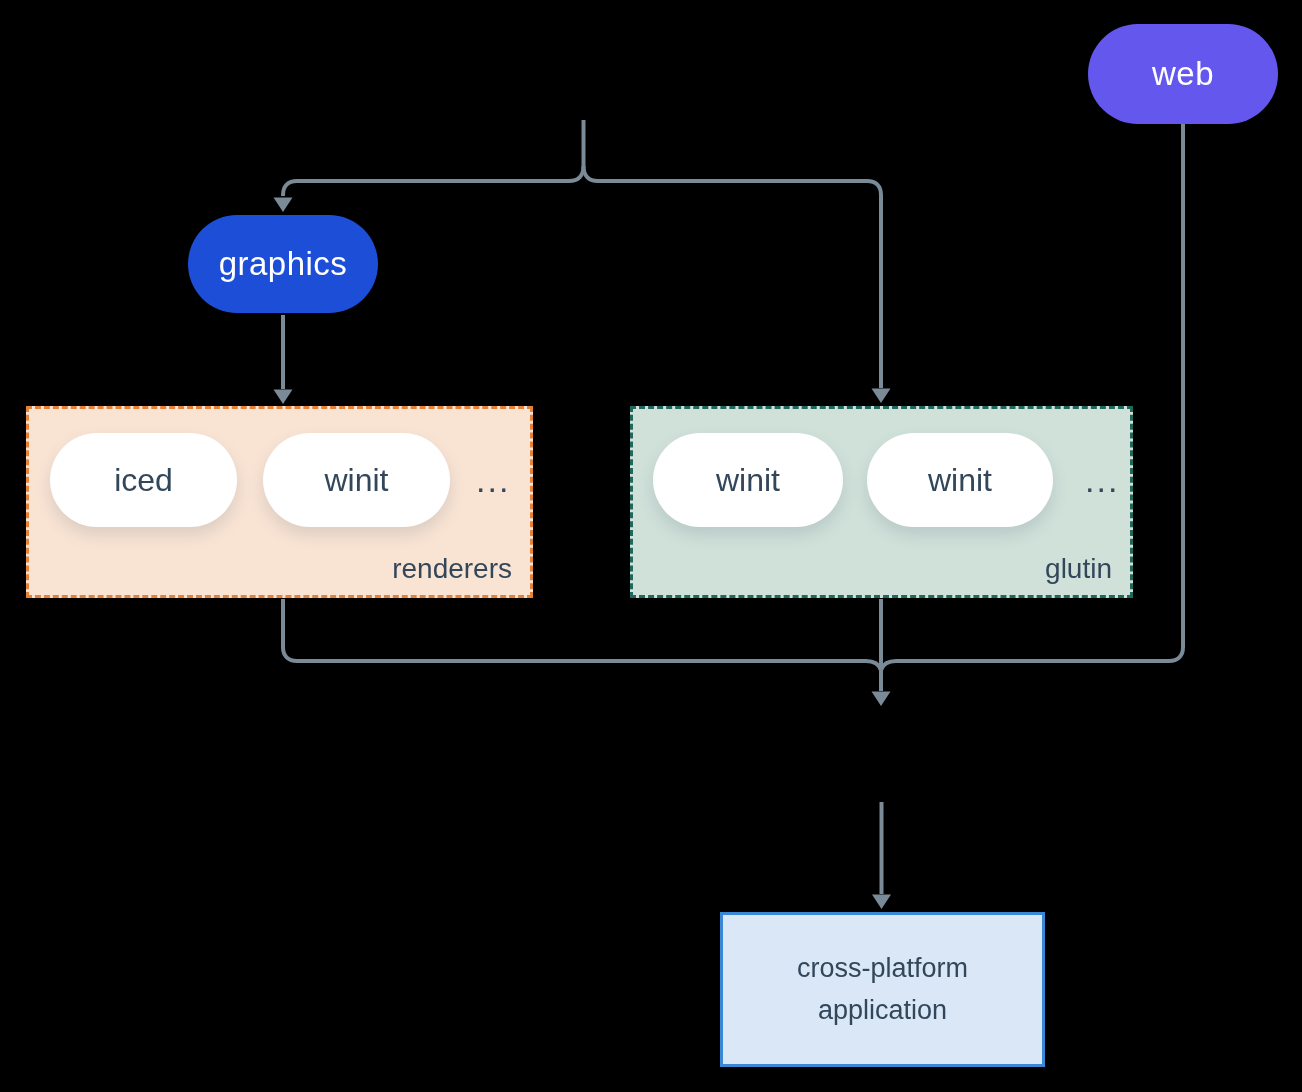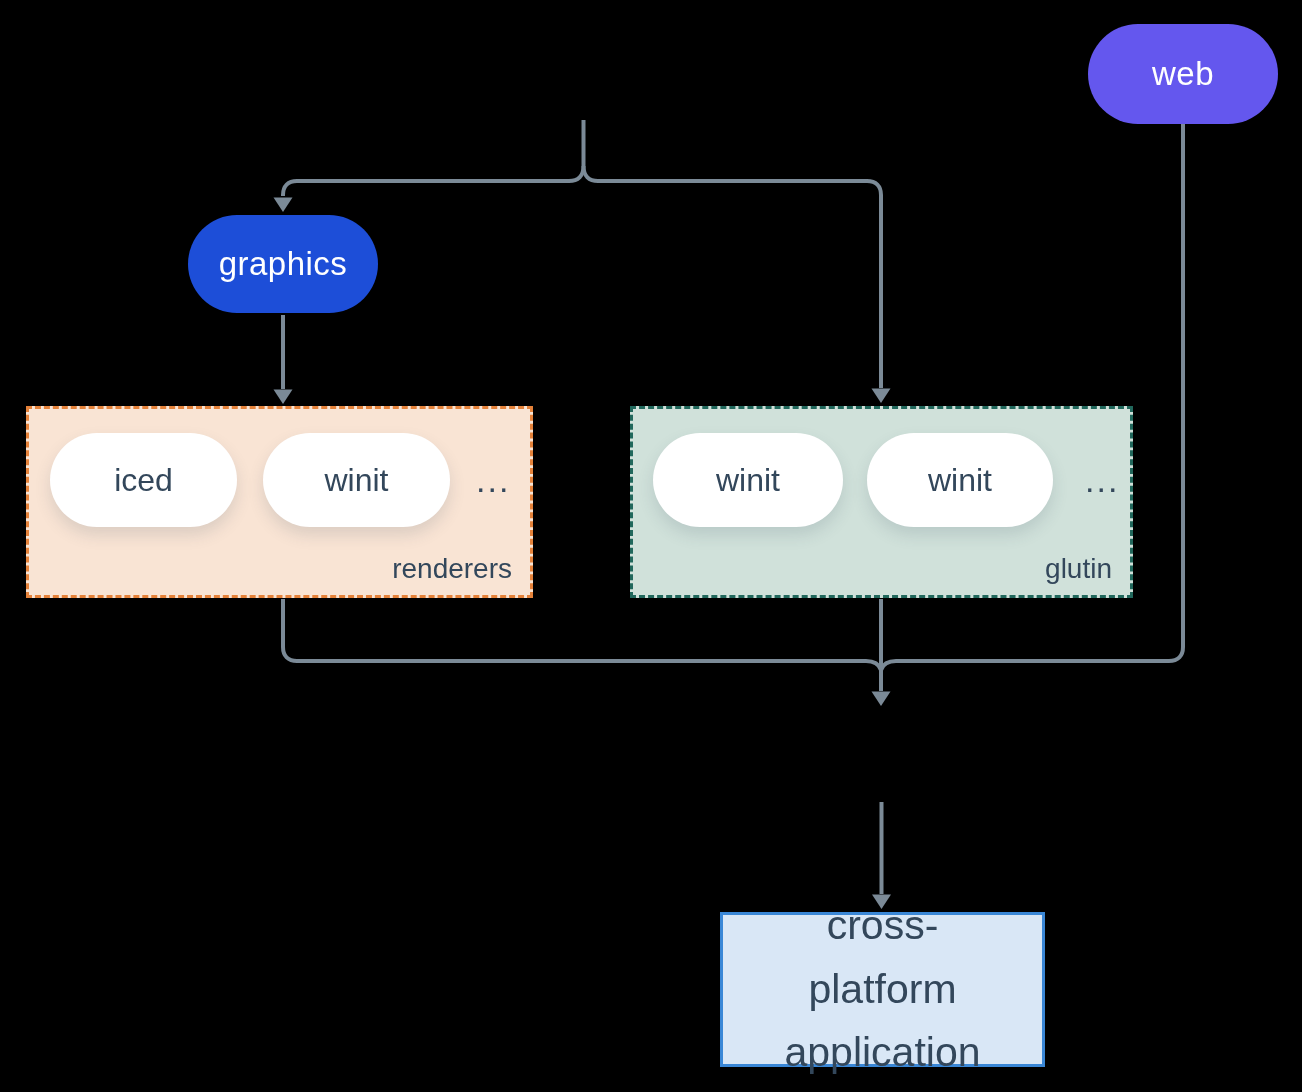--- a/index.html
+++ b/index.html
@@ -23,21 +23,21 @@
               box-shadow:0 8px 16px rgba(51,71,91,.15);}
   .gp1{left:21px;top:24px;width:187px;height:94px;}
   .gp2{left:234px;top:24px;width:187px;height:94px;}
   .dots{position:absolute;top:24px;height:94px;display:flex;align-items:center;
         color:#33475b;font-size:34px;letter-spacing:2px;}
   .dots-renderers{left:447px;}
   .dots-shells{left:452px;}
   .group-label{position:absolute;right:18px;bottom:10px;color:#33475b;font-size:28px;}
 
   .app-box{position:absolute;left:720px;top:912px;width:325px;height:155px;box-sizing:border-box;
-           background:#d9e7f6;border:3px solid #3a87d6;color:#33475b;font-size:41px;line-height:1.55;
+           background:#d9e7f6;border:3px solid #3a87d6;color:#33475b;font-size:27px;line-height:1.55;
            display:flex;align-items:center;justify-content:center;text-align:center;padding:0 30px;}
 </style>
 </head>
 <body>
 
 <div class="stage">
 
   <svg class="edges" viewBox="0 0 1302 1092" xmlns="http://www.w3.org/2000/svg">
     <g stroke="#7b8a97" stroke-width="4" fill="none" stroke-linejoin="round">
 

